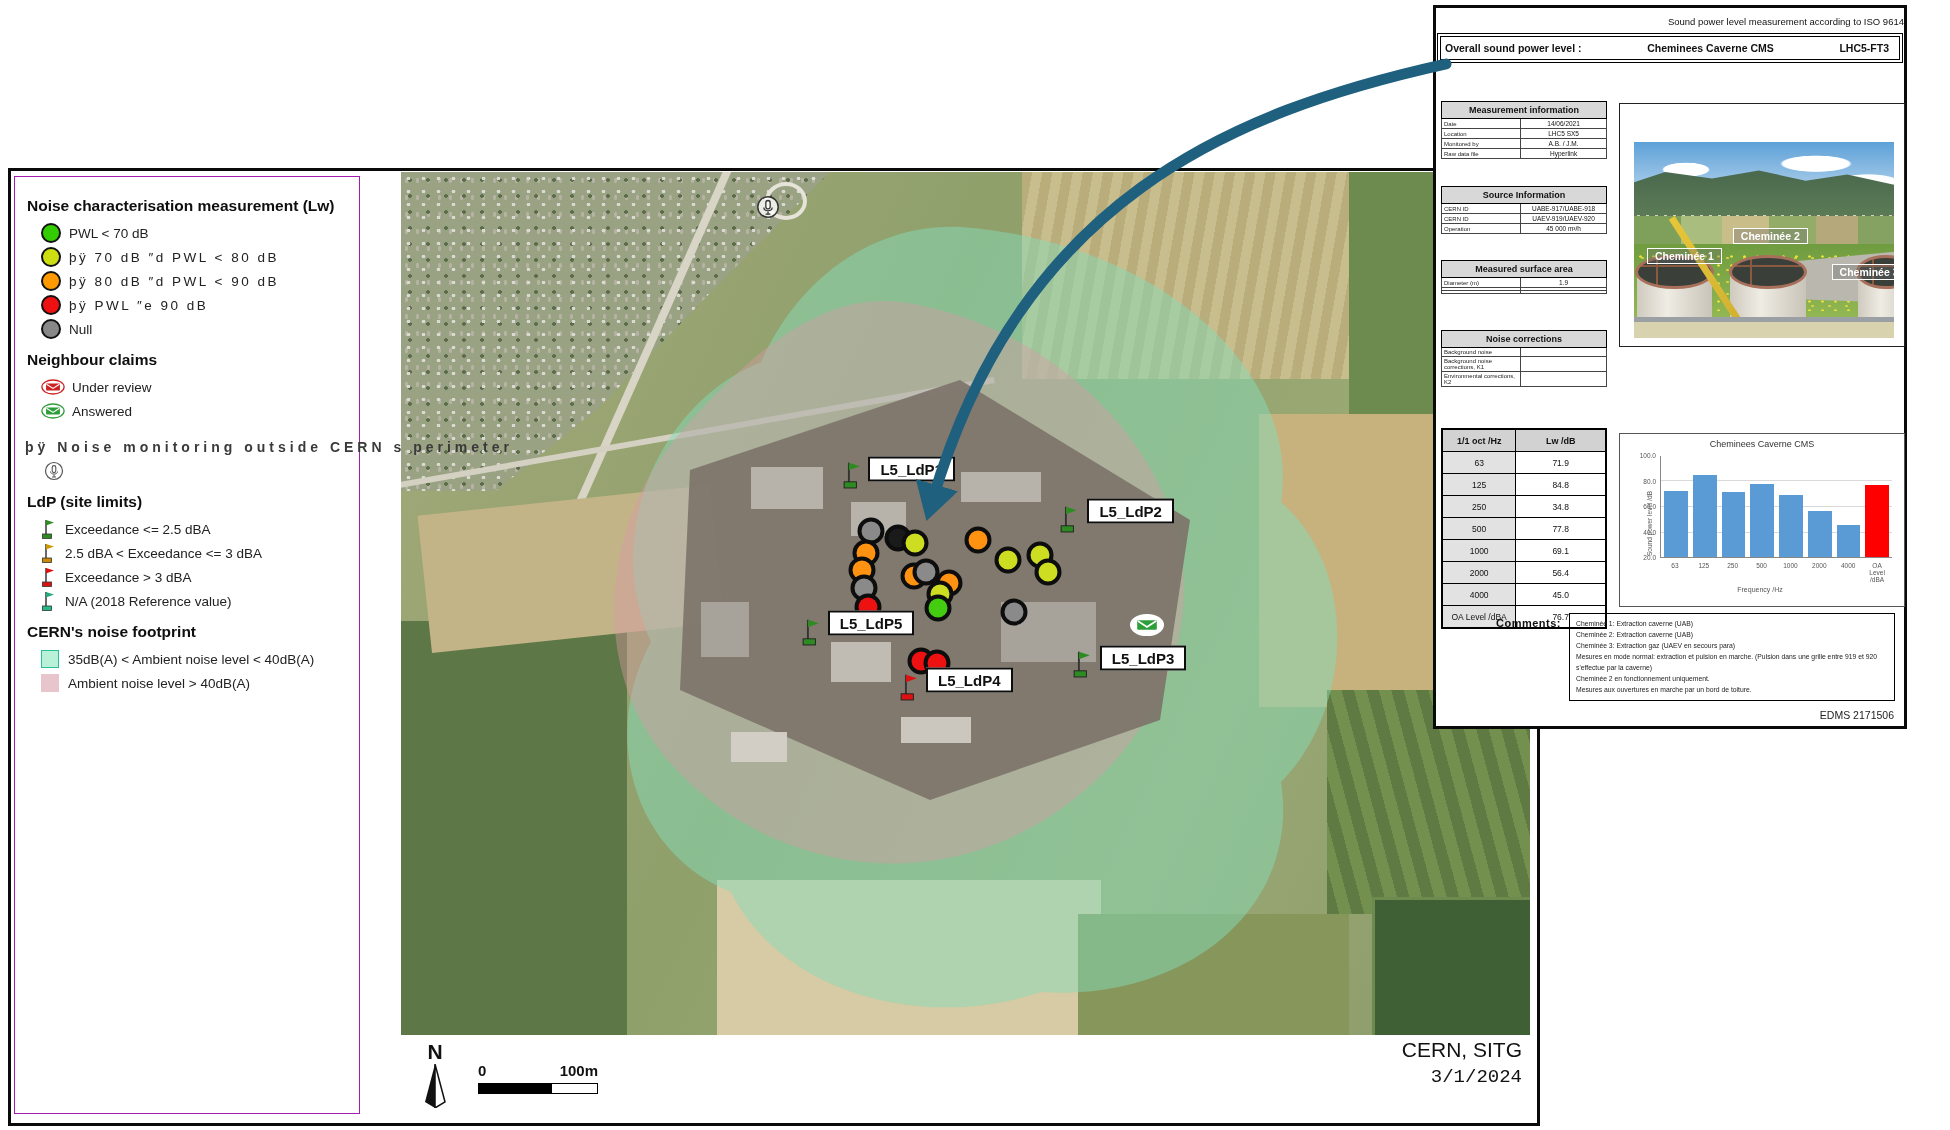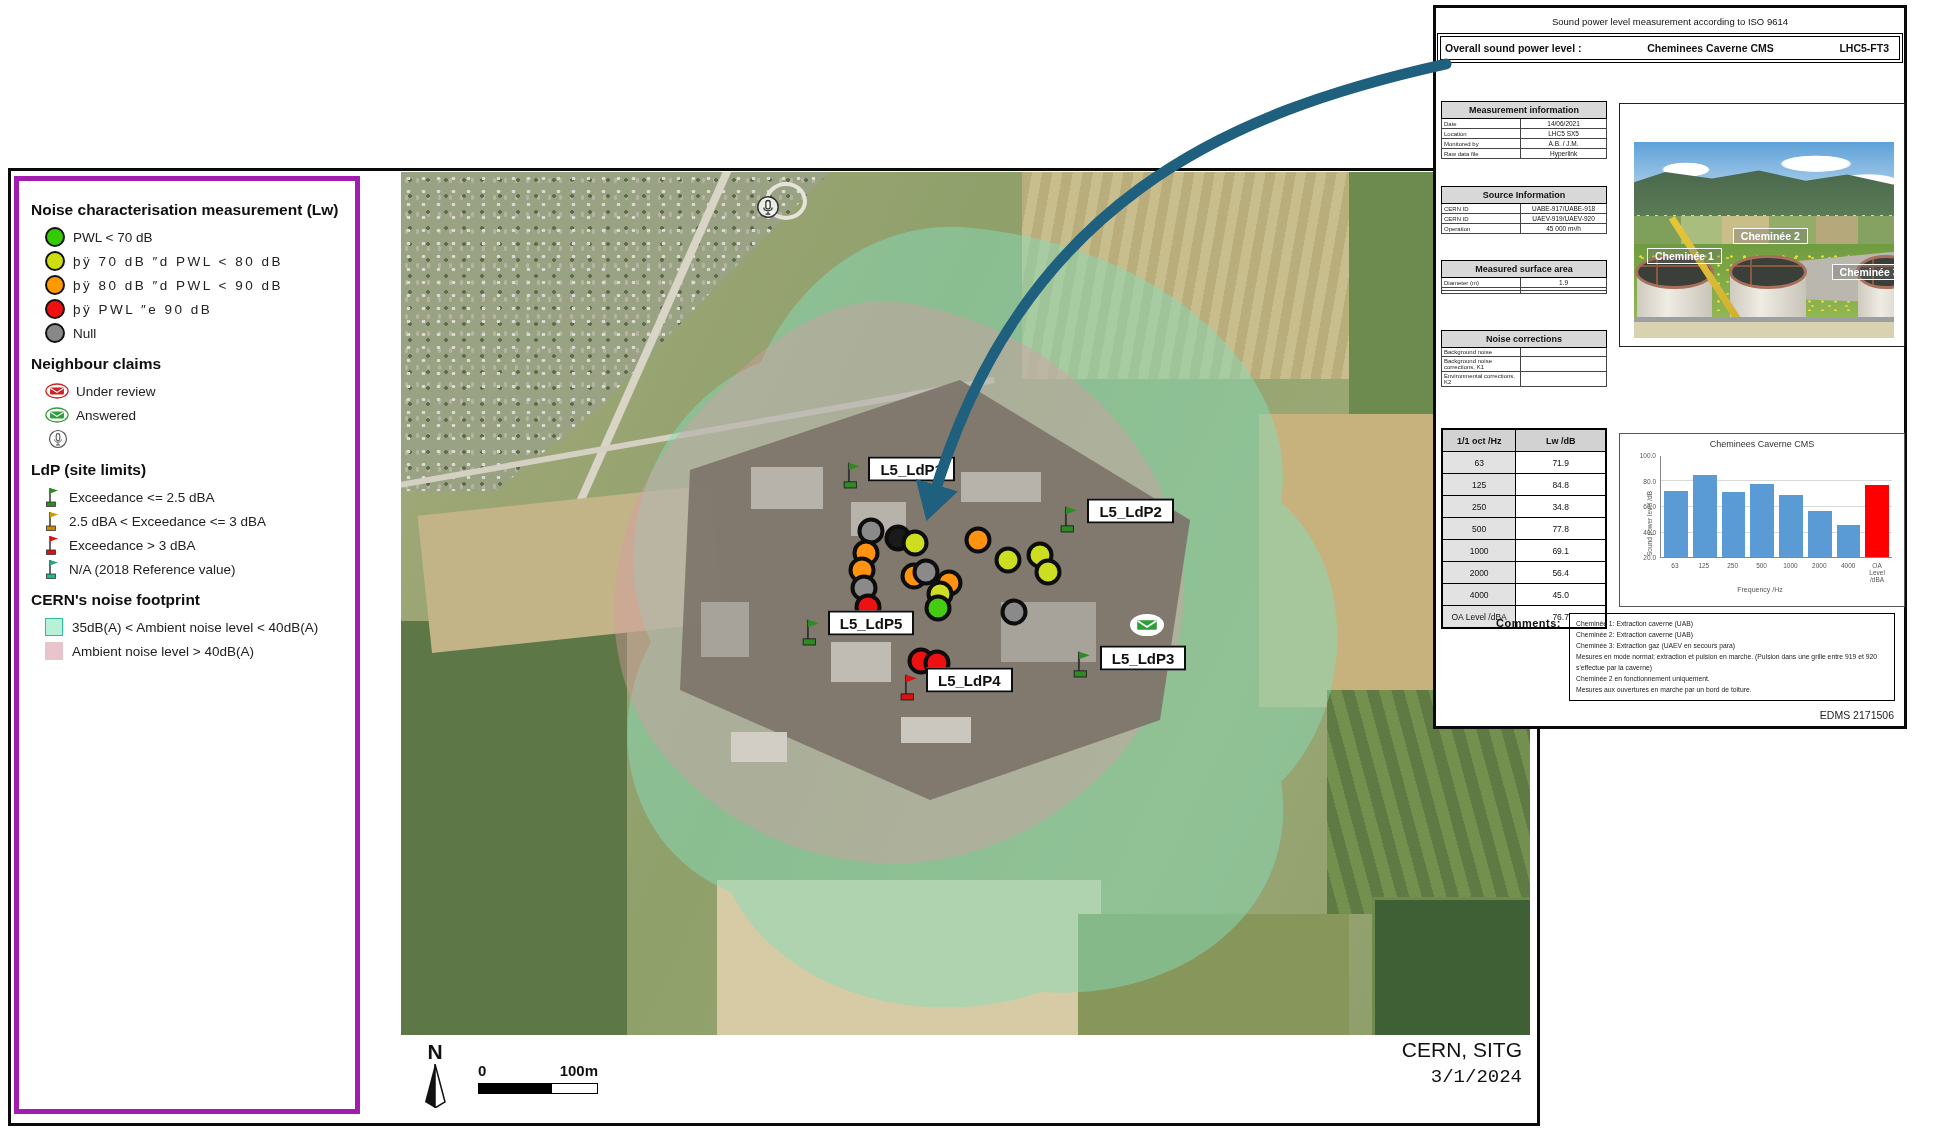--- a/index.html
+++ b/index.html
@@ -2,21 +2,21 @@
 <html><head>
 <meta charset="utf-8">
 <style>
   html,body{margin:0;padding:0;}
   body{width:1950px;height:1130px;position:relative;background:#fff;overflow:hidden;
        font-family:"Liberation Sans", sans-serif;color:#111;}
   .abs{position:absolute;}
 
   
   .outer-box{left:8px;top:168px;width:1526px;height:952px;border:3px solid #0a0a0a;background:#fff;z-index:0;}
-  .legend{left:14px;top:176px;width:346px;height:938px;border:5px solid #a21caf;background:#fff;z-index:5;
+  .legend{left:14px;top:176px;width:346px;height:938px;border:1px solid #a21caf;background:#fff;z-index:5;
           padding:10px 0 0 10px;box-sizing:border-box;}
   .lg-title{font-size:15.5px;font-weight:bold;color:#0f0f0f;margin:10px 0 6px 2px;}
   .lg-item{display:flex;align-items:center;height:24px;margin-left:16px;font-size:13.5px;color:#222;}
   .lg-item.sp{letter-spacing:2.5px;}
   .lg-dot{width:16px;height:16px;border-radius:50%;border:2.5px solid #111;margin-right:8px;flex:0 0 auto;}
   .lg-env{width:24px;height:16px;margin-right:7px;flex:0 0 auto;}
   .lg-flag{width:16px;height:22px;margin-right:8px;flex:0 0 auto;}
   .lg-mic{width:20px;height:20px;margin-left:3px;}
   .lg-sw{width:16px;height:16px;border:1.5px solid;margin-right:9px;flex:0 0 auto;}
   .lg-overflow{white-space:nowrap;font-size:14px;font-weight:bold;letter-spacing:4px;color:#3a3a3a;
@@ -57,21 +57,21 @@
   .north .n{font-size:21px;font-weight:bold;}
   .scalebar{left:478px;top:1062px;width:120px;z-index:2;}
   .scalebar .lbls{display:flex;justify-content:space-between;font-size:15px;font-weight:bold;}
   .scalebar .bar{margin-top:4px;height:9px;border:1px solid #000;background:linear-gradient(90deg,#000 0 62%,#fff 62%);}
   .credit{left:1254px;top:1038px;width:268px;text-align:right;z-index:2;}
   .credit .l1{font-size:21px;color:#111;}
   .credit .l2{font-size:19px;color:#111;margin-top:4px;font-family:Liberation Mono, monospace;}
 
   
   .panel{left:1433px;top:5px;width:474px;height:724px;background:#fff;border:3px solid #0a0a0a;z-index:10;box-sizing:border-box;}
-  .panel-title{position:absolute;left:0;top:8px;width:100%;text-align:center;font-size:9.5px;color:#111;}
+  .panel-title{position:absolute;left:0;top:8px;width:100%;text-align:right;font-size:9.5px;color:#111;}
   .overall{position:absolute;left:4px;top:28px;width:458px;height:22px;border:1.5px solid #000;outline:1px solid #000;outline-offset:2px;
            display:flex;align-items:center;font-weight:bold;font-size:10.5px;}
   .overall .o1{margin-left:4px;} .overall .o2{flex:1;text-align:center;} .overall .o3{margin-right:10px;}
   .ptable{position:absolute;left:5px;width:166px;border:1.5px solid #000;background:#fff;border-collapse:collapse;font-size:6px;}
   .ptable .hd{background:#d8d8d8;font-weight:bold;font-size:9px;text-align:center;border:1px solid #000;padding:3px 0;}
   .ptable td{border:1px solid #444;padding:1px 2px;vertical-align:middle;}
   .ptable .lbl{width:48%;font-size:6px;color:#222;}
   .ptable .val{width:52%;text-align:center;font-size:6.5px;}
   .octtable{position:absolute;left:5px;top:420px;width:166px;border:2px solid #000;border-collapse:collapse;}
   .octtable td{border:1.5px solid #000;text-align:center;font-size:8.5px;height:19px;}
@@ -172,20 +172,21 @@
       <span>Under review</span>
     </div>
     <div class="lg-item">
       <svg class="lg-env" viewBox="0 0 26 17">
       <ellipse cx="13" cy="8.5" rx="12" ry="7.6" fill="#fff" stroke="#2e9e3a" stroke-width="1.4"></ellipse>
       <rect x="5.5" y="4.8" width="15" height="7.4" rx="1" fill="#2e9e3a"></rect>
       <path d="M6 5.4 L13 10 L20 5.4" stroke="#fff" stroke-width="1.3" fill="none"></path>
       </svg>
       <span>Answered</span>
     </div>
+    <div class="lg-overflow">þÿ Noise monitoring outside CERN s perimeter</div>
     <div class="lg-item">
       <svg class="lg-mic" viewBox="0 0 20 20">
       <circle cx="10" cy="10" r="8.5" fill="none" stroke="#555" stroke-width="1.2"></circle>
       <rect x="8.2" y="4.6" width="3.6" height="7" rx="1.8" fill="none" stroke="#555" stroke-width="1.1"></rect>
       <path d="M6.5 10.5 C6.5 14 13.5 14 13.5 10.5 M10 13.8 L10 16 M8 16 L12 16" stroke="#555" stroke-width="1" fill="none"></path>
       </svg>
       <span></span>
     </div>
     <div class="lg-title">LdP (site limits)</div>
     <div class="lg-item">

